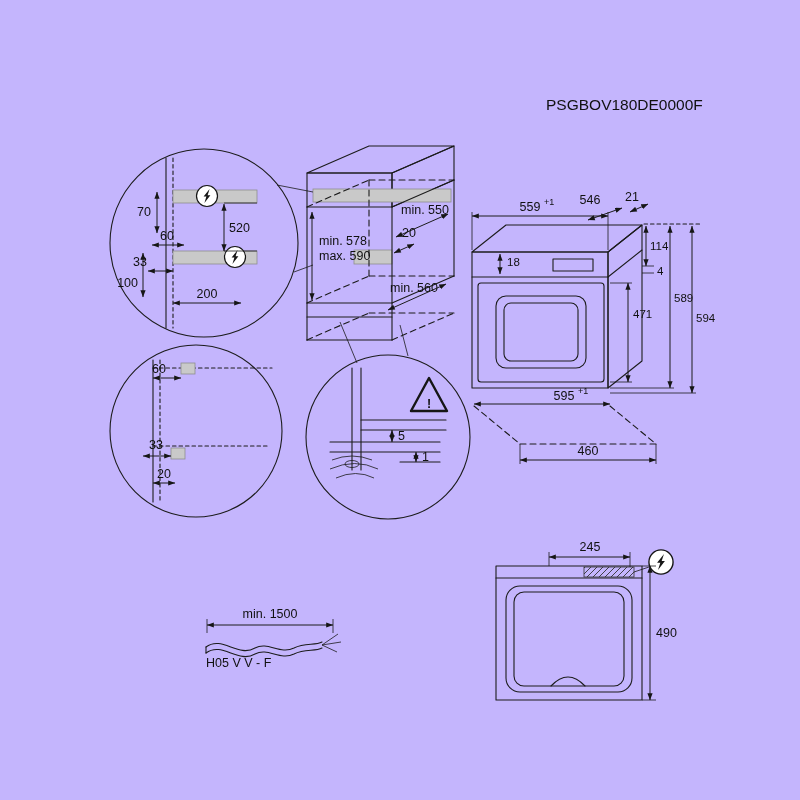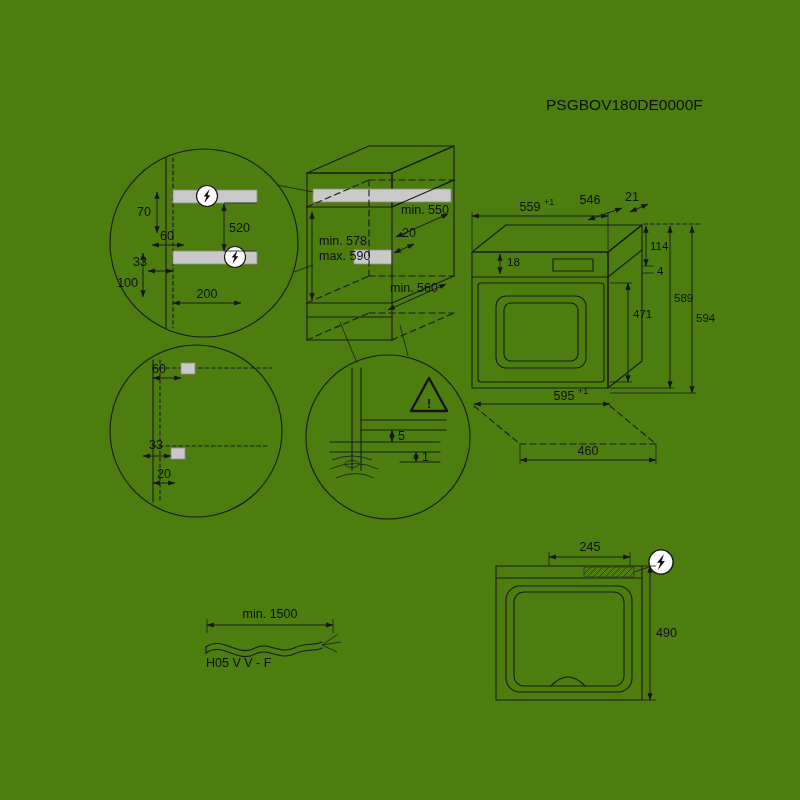--- a/index.html
+++ b/index.html
@@ -1,16 +1,16 @@
 <!DOCTYPE html>
 <html><head>
 <meta charset="utf-8">
 <style>
   html,body { margin:0; padding:0; background:#ffffff; }
-  .page { width:800px; height:800px; background:#4d7c0f; position:relative; font-family:"Liberation Sans", sans-serif; }
+  .page { width:800px; height:800px; background:#c4b5fd; position:relative; font-family:"Liberation Sans", sans-serif; }
   svg { display:block; }
   .ln  { stroke:#1c1c1c; stroke-width:1.1; fill:none; stroke-linecap:round; stroke-linejoin:round; }
   .lnt { stroke:#1c1c1c; stroke-width:0.8; fill:none; }
   .dash  { stroke-dasharray:6 4; }
   .dash2 { stroke-dasharray:3.5 3; }
   .dim { stroke:#1c1c1c; stroke-width:1; fill:none; }
   .gray { fill:#c9c9c9; stroke:#8e8e8e; stroke-width:0.8; }
   .t   { font-family:"Liberation Sans", sans-serif; font-size:12.5px; fill:#111; }
   .t-sm{ font-family:"Liberation Sans", sans-serif; font-size:11.5px; fill:#111; }
   .t-sup{ font-family:"Liberation Sans", sans-serif; font-size:9px; fill:#111; }

